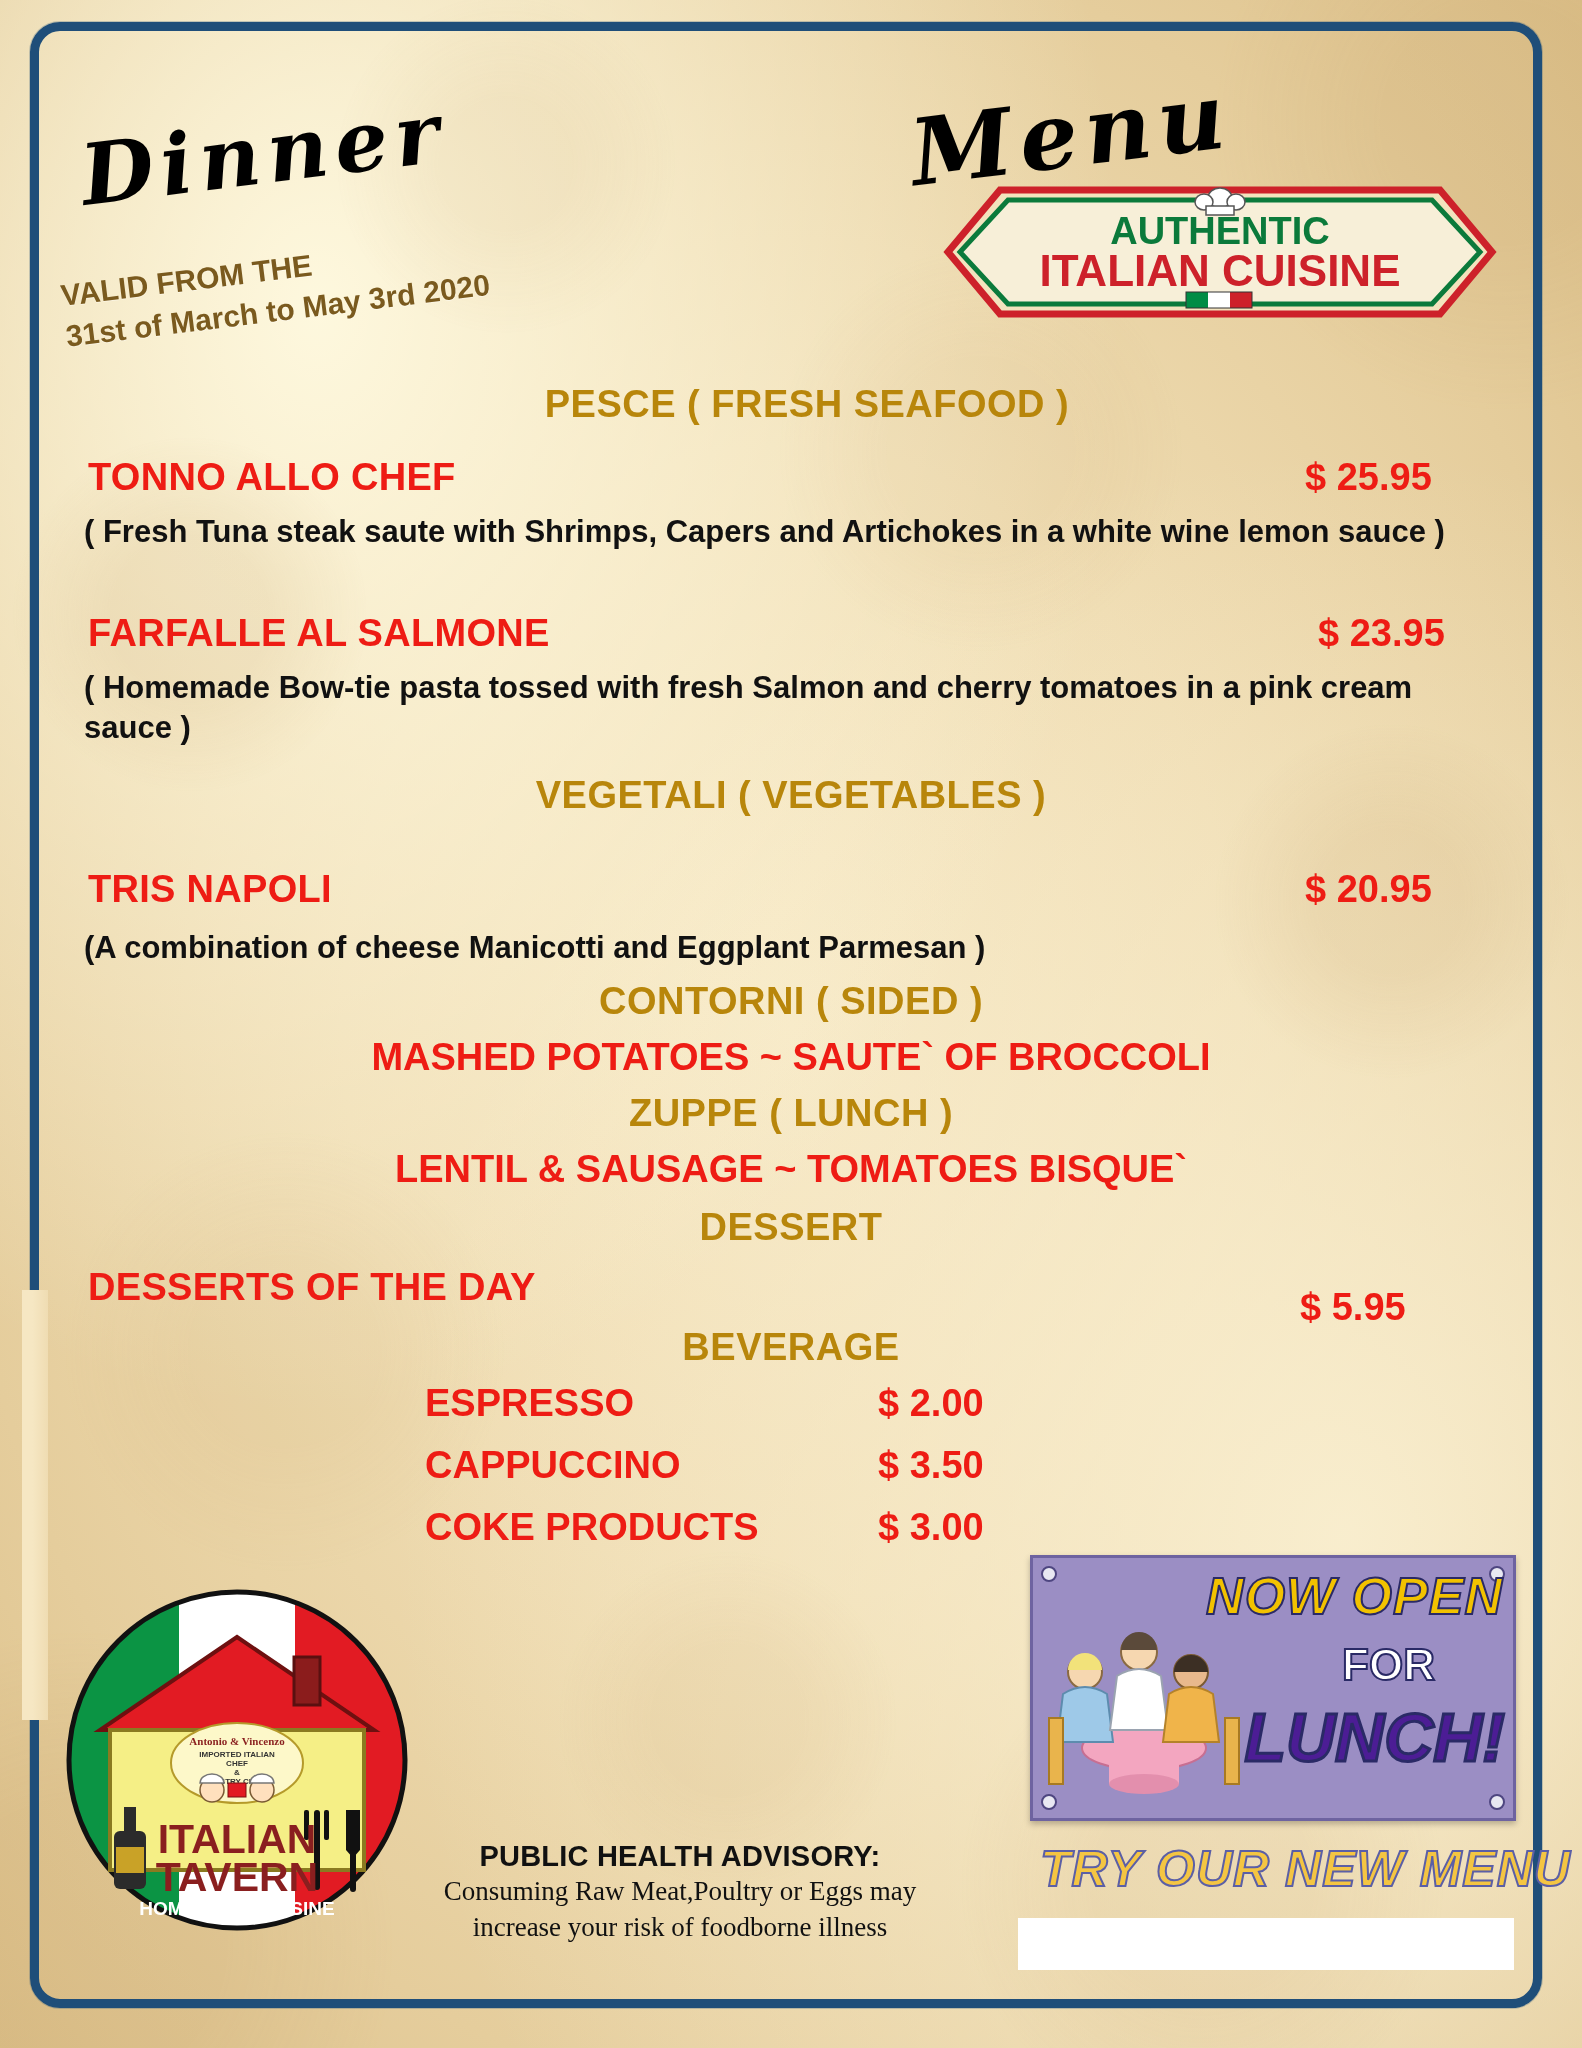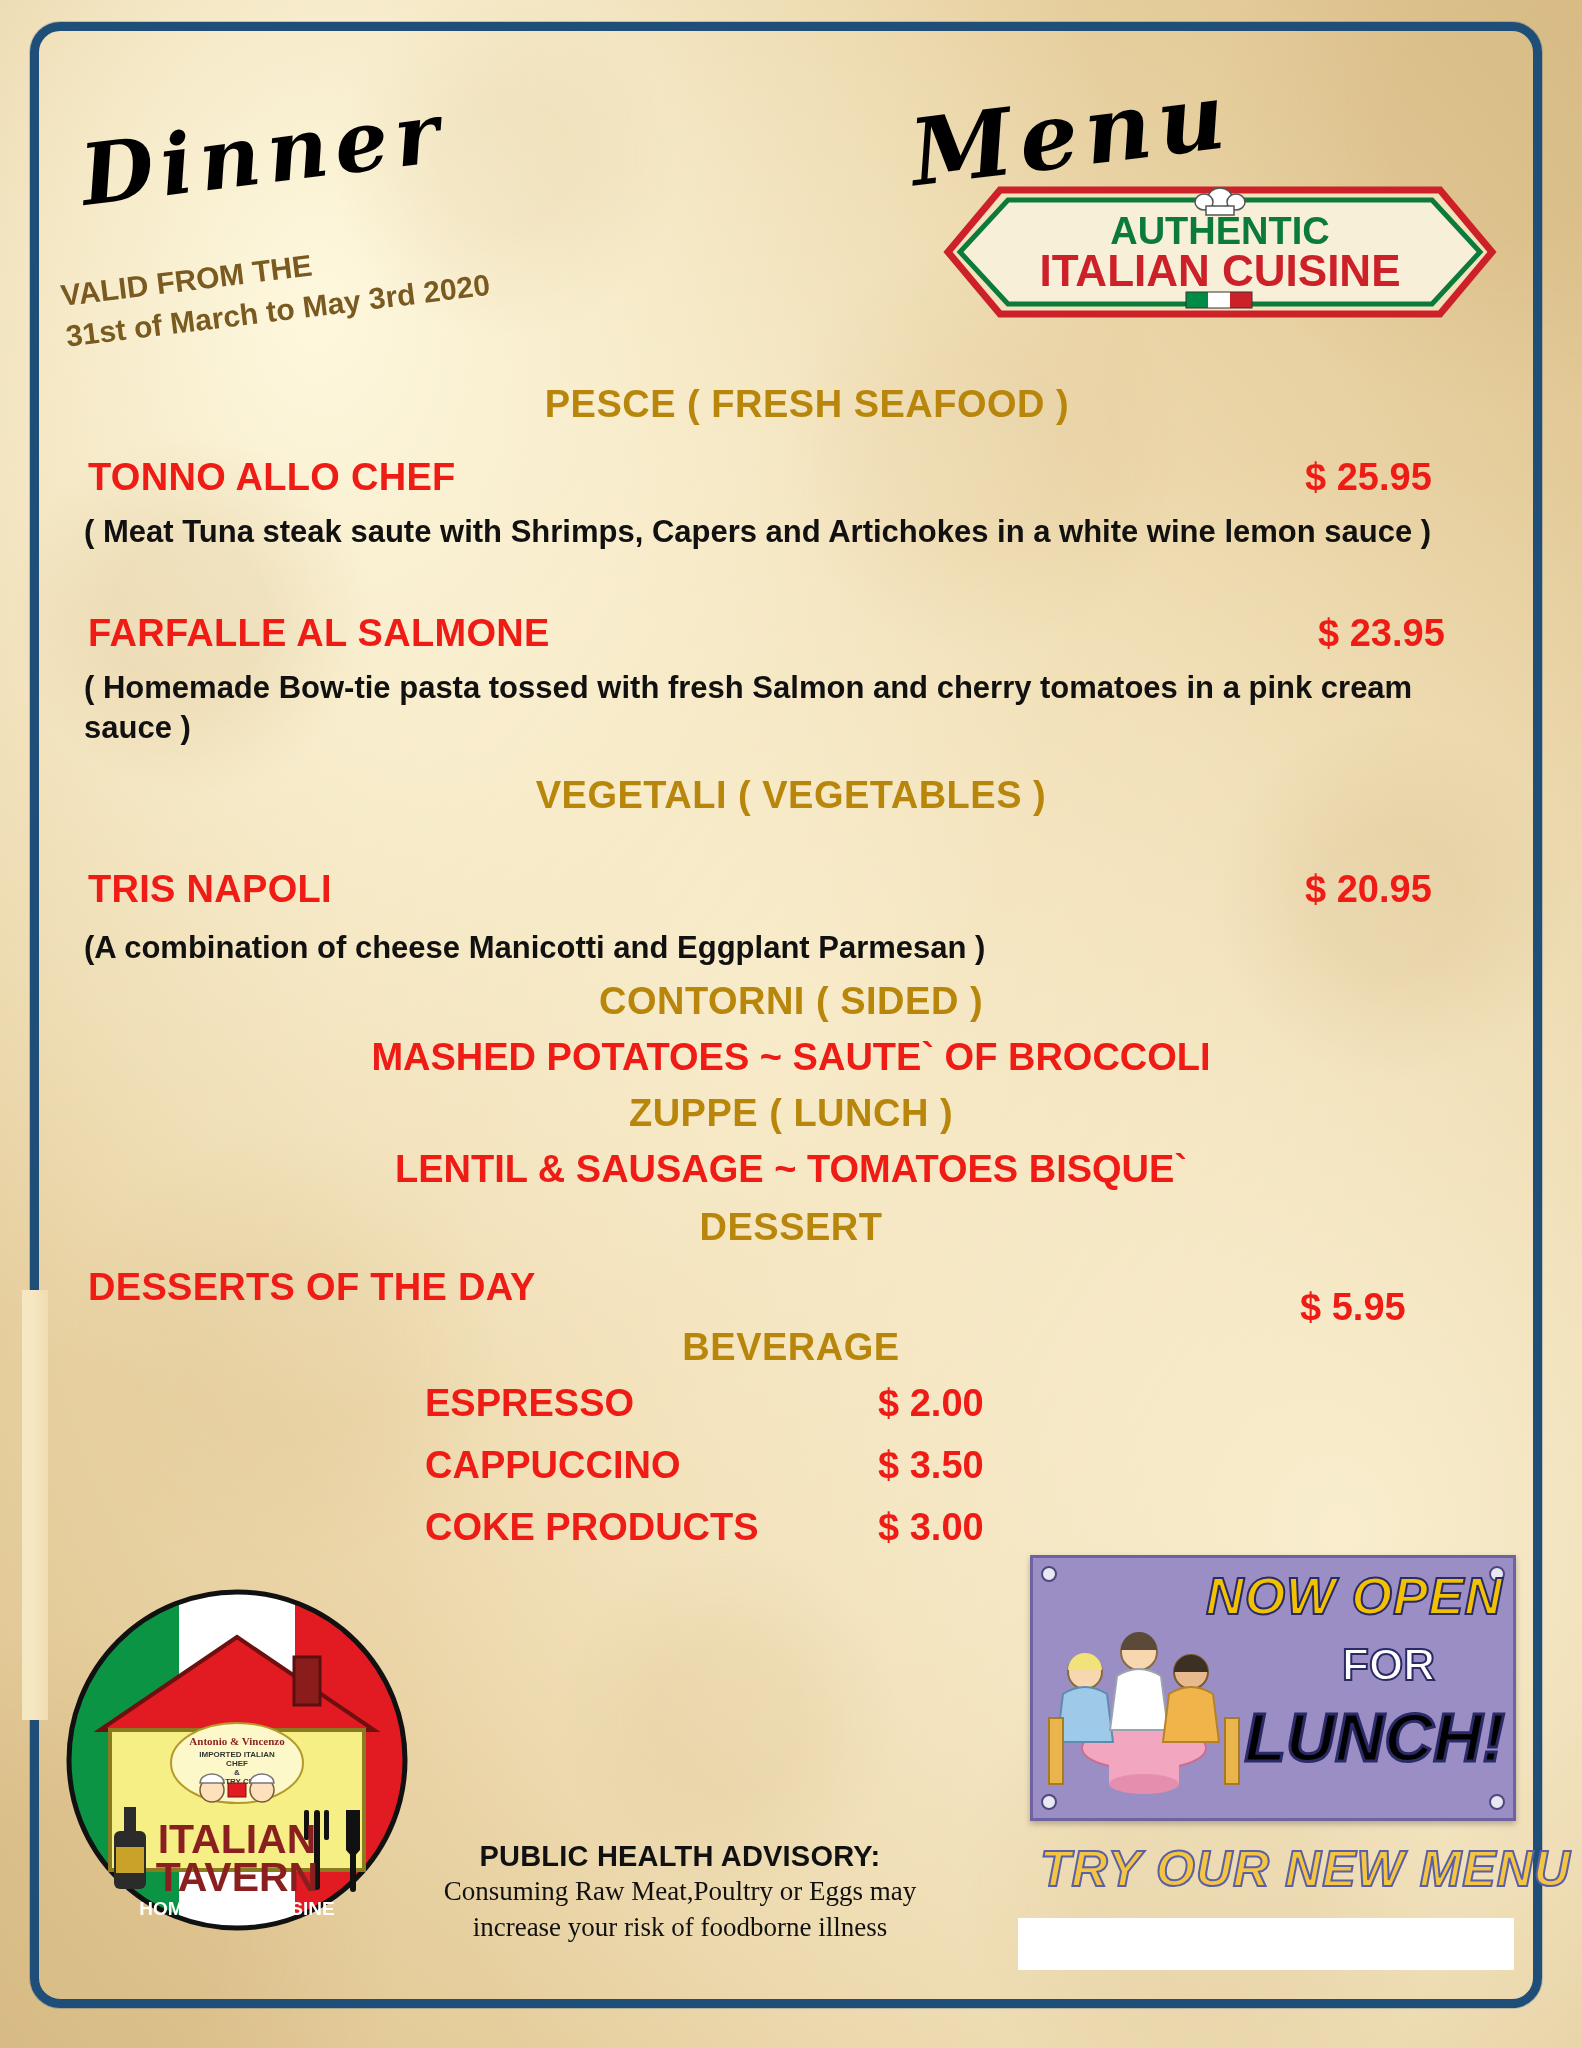--- a/index.html
+++ b/index.html
@@ -234,21 +234,21 @@
     font-weight: bold;
     color: #ffffff;
     -webkit-text-stroke: 2px #2a2a66;
   }
   .lunch-word {
     position: absolute;
     right: 8px; top: 140px;
     font-size: 68px;
     font-weight: bold;
     font-style: italic;
-    color: #000000;
+    color: #4c1d95;
     -webkit-text-stroke: 3px #2a2a66;
   }
   .banner-scene {
     position: absolute;
     left: 6px; top: 40px;
     width: 210px; height: 210px;
   }
 
   .try-menu {
     position: absolute;
@@ -310,21 +310,21 @@
           <rect x="44" y="0" width="22" height="16" fill="#cd212a"></rect>
           <rect x="0" y="0" width="66" height="16" fill="none" stroke="#333" stroke-width="1"></rect>
         </g>
       </svg>
     </div>
 
     <div class="section-head" style="top:383px;margin-left:16px;">PESCE ( FRESH SEAFOOD )</div>
 
     <div class="item-name" style="left:88px; top:456px;">TONNO ALLO CHEF</div>
     <div class="item-price" style="left:1305px; top:456px;">$ 25.95</div>
-    <div class="item-desc" style="left:84px; top:512px; width:1420px;">( Meat Tuna steak saute with Shrimps, Capers and Artichokes in a white wine lemon sauce )</div>
+    <div class="item-desc" style="left:84px; top:512px; width:1420px;">( Fresh Tuna steak saute with Shrimps, Capers and Artichokes in a white wine lemon sauce )</div>
 
     <div class="item-name" style="left:88px; top:612px;">FARFALLE AL SALMONE</div>
     <div class="item-price" style="left:1318px; top:612px;">$ 23.95</div>
     <div class="item-desc" style="left:84px; top:668px; width:1420px;">( Homemade Bow-tie pasta tossed with fresh Salmon and cherry tomatoes in a pink cream sauce  )</div>
 
     <div class="section-head" style="top:774px;text-align:center;">VEGETALI ( VEGETABLES )</div>
 
     <div class="item-name" style="left:88px; top:868px;">TRIS NAPOLI</div>
     <div class="item-price" style="left:1305px; top:868px;">$ 20.95</div>
     <div class="item-desc" style="left:84px; top:928px; width:1420px;">(A combination of cheese Manicotti and Eggplant Parmesan )</div>

